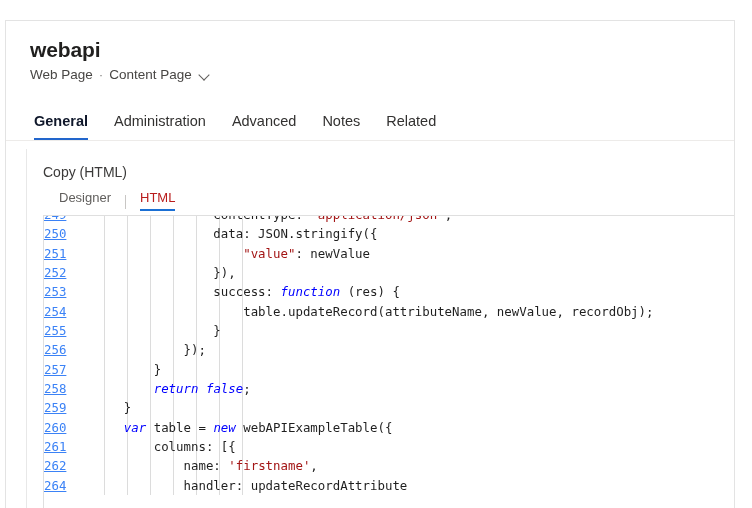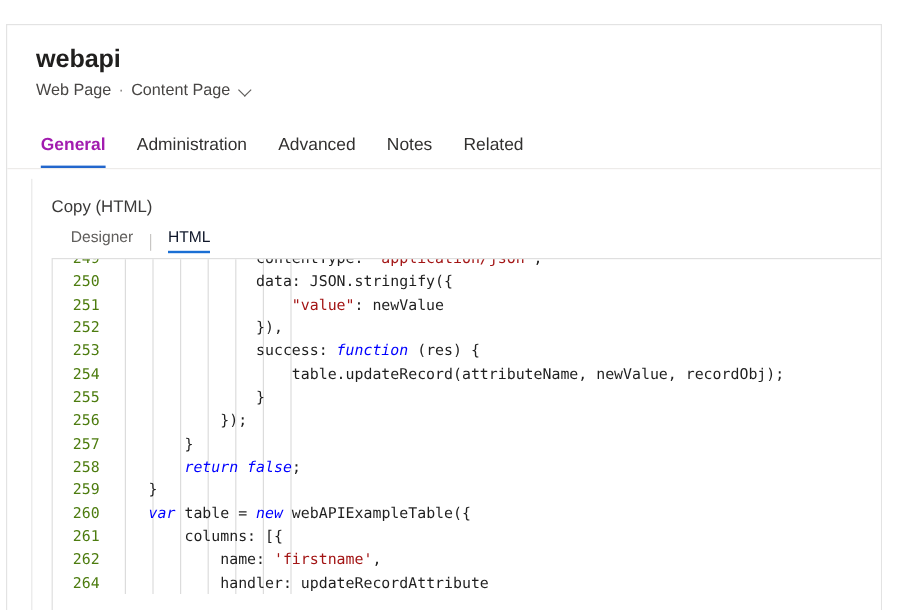--- a/index.html
+++ b/index.html
@@ -90,21 +90,21 @@
     font-size: 14.5px;
     color: #323130;
     padding: 0 0 9px 0;
     margin-right: 26px;
     cursor: pointer;
     line-height: 19px;
     white-space: nowrap;
   }
   .tab.active {
     font-weight: 700;
-    color: #a21caf;
+    color: #0f172a;
   }
   .tab.active::after {
     content: "";
     position: absolute;
     left: 0;
     right: 0;
     bottom: 0px;
     height: 2.5px;
     background: #2266cc;
   }
@@ -134,21 +134,21 @@
   }
   .subtab {
     font-size: 13px;
     color: #605e5c;
     padding-bottom: 3px;
     position: relative;
     cursor: pointer;
     line-height: 16px;
   }
   .subtab.active {
-    color: #0f172a;
+    color: #b91c1c;
   }
   .subtab.active::after {
     content: "";
     position: absolute;
     left: 0;
     right: 0;
     bottom: -2px;
     height: 2px;
     background: #1a6fd4;
   }
@@ -181,27 +181,28 @@
     display: flex;
     height: 19.35px;
     line-height: 19.35px;
     white-space: pre;
     font-family: "DejaVu Sans Mono", monospace;
     font-size: 12.4px;
   }
   .gutter {
     width: 50px;
     min-width: 50px;
-    text-align: right;
+    text-align: left;
     padding-right: 11px;
     box-sizing: border-box;
-    color: #4d7c0f;
+    color: #3b82f6;
     font-family: "DejaVu Sans Mono", monospace;
     font-size: 12.4px;
     user-select: none;
+    text-decoration: underline;
   }
   .code-text {
     position: relative;
     flex: 1;
     color: #1f1f1f;
     padding-left: 0px;
   }
   
   .guides {
     position: absolute;

